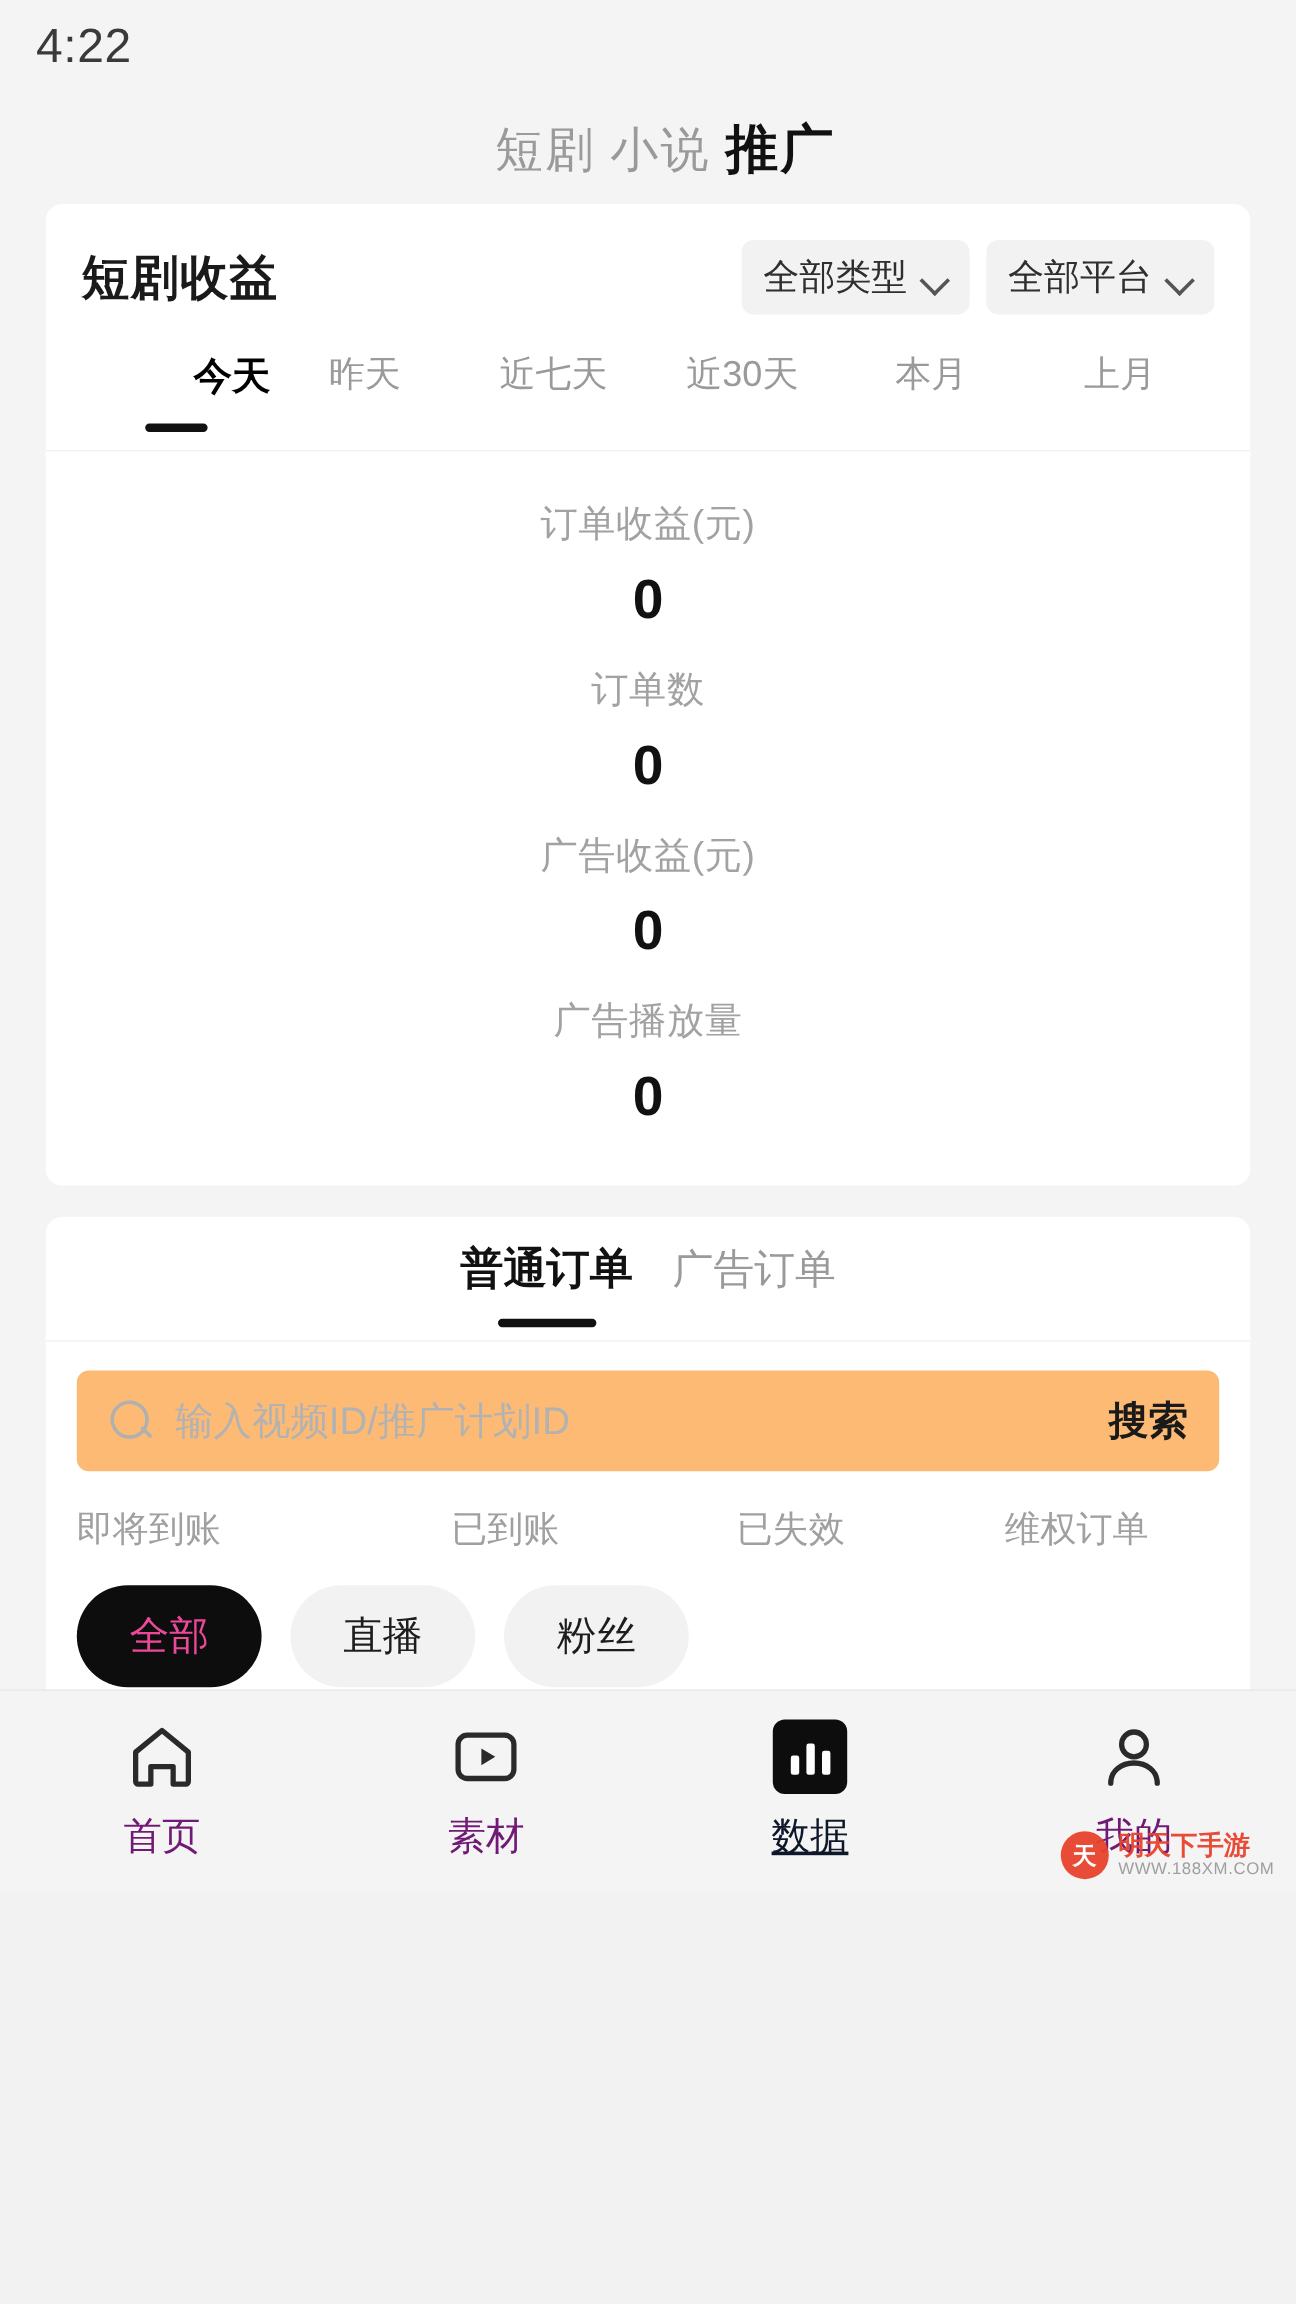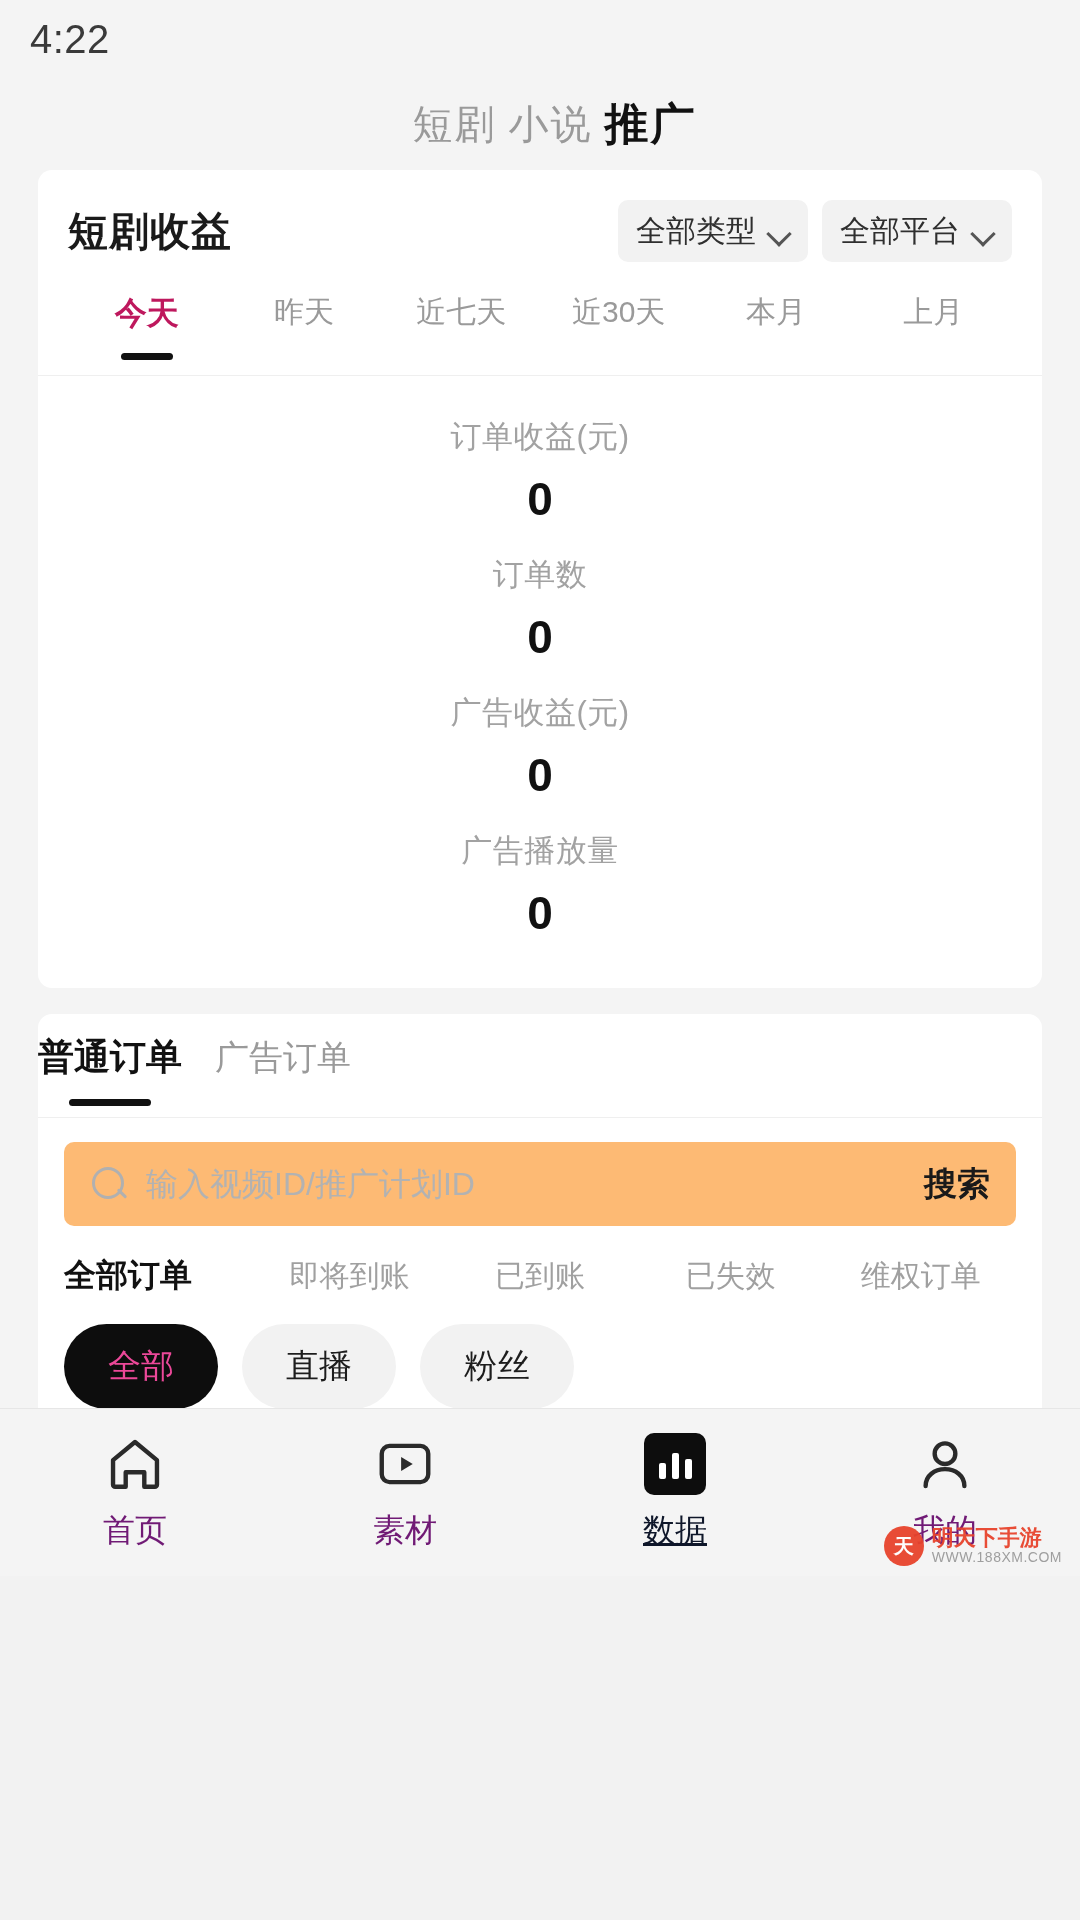--- a/index.html
+++ b/index.html
@@ -73,38 +73,38 @@
     border-bottom: 1px solid #efefef;
     height: 96px;
   }
   .date-tab {
     flex: 1;
     text-align: center;
     font-size: 30px; color: #9a9a9a;
     position: relative;
     padding-bottom: 26px;
   }
-  .date-tab.active { color: #be185d; font-weight: 700; font-size: 32px; }
+  .date-tab.active { color: #000000; font-weight: 700; font-size: 32px; text-align: right; }
   .date-tab.active::after {
     content: "";
     position: absolute; left: 50%; transform: translateX(-50%);
     bottom: 2px; width: 52px; height: 7px;
     background: #111; border-radius: 4px;
   }
 
   
   .stats { padding: 26px 0 34px 0; }
   .stat-row { display: flex; flex-direction: column; }
   .stat { flex: 1; text-align: center; padding: 14px 0; }
   .stat-label { font-size: 31px; color: #a2a2a2; letter-spacing: 0.5px; }
   .stat-value { font-size: 46px; font-weight: 700; color: #111; margin-top: 14px; }
 
   
   .order-tabs {
-    display: flex; align-items: center; 
+    display: flex; align-items: center; justify-content: center;
     gap: 33px; height: 104px;
     border-bottom: 1px solid #efefef;
   }
   .order-tab {
     font-size: 34px; color: #9a9a9a; position: relative;
     padding-bottom: 16px;
   }
   .order-tab.active { color: #111; font-weight: 700; font-size: 36px; }
   .order-tab.active::after {
     content: "";
@@ -287,21 +287,20 @@
 
     <div class="search-wrap">
       <div class="search-box">
         <span class="search-icon"></span>
         <input class="search-input" type="text" placeholder="输入视频ID/推广计划ID" style="">
         <span class="search-btn">搜索</span>
       </div>
     </div>
 
     <div class="status-tabs">
-      <div class="status-tab active">全部订单</div>
       <div class="status-tab">即将到账</div>
       <div class="status-tab">已到账</div>
       <div class="status-tab">已失效</div>
       <div class="status-tab">维权订单</div>
     </div>
 
     <div class="chips">
       <div class="chip active">全部</div>
       <div class="chip">直播</div>
       <div class="chip">粉丝</div>

